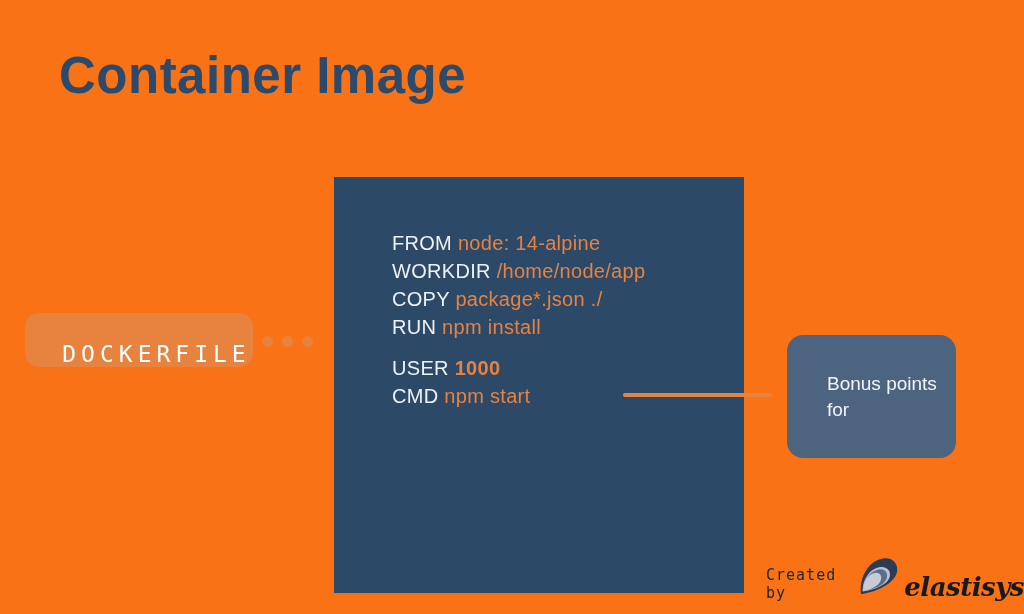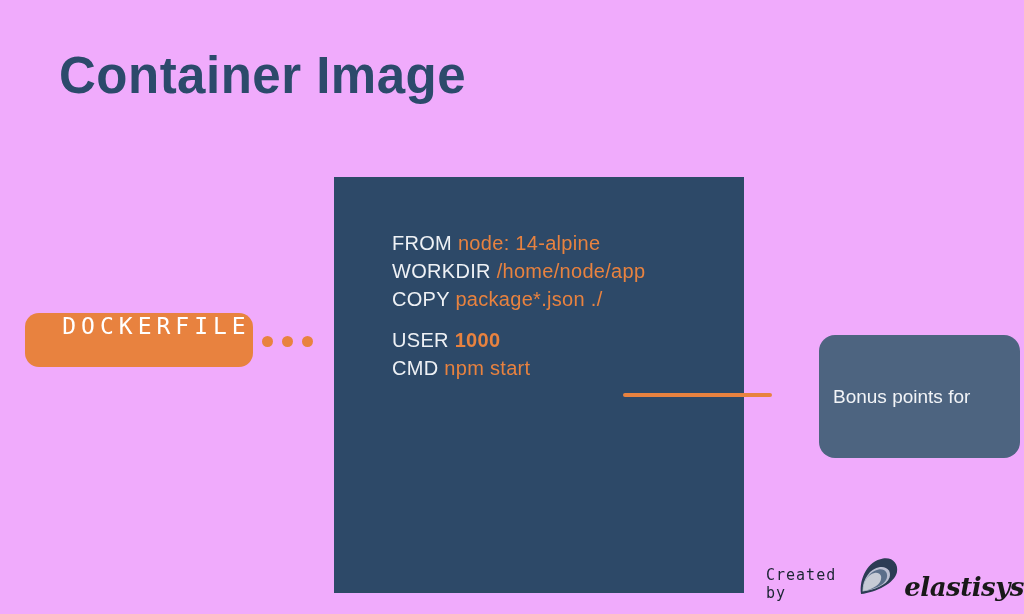--- a/index.html
+++ b/index.html
@@ -1,33 +1,33 @@
 <!DOCTYPE html>
 <html><head>
 <meta charset="utf-8">
 <style>
   * { margin:0; padding:0; box-sizing:border-box; }
   html,body { width:1024px; height:614px; }
   body { font-family:"Liberation Sans", sans-serif; }
 
   .canvas {
     position:relative; width:1024px; height:614px;
-    background:#f0abfc; overflow:hidden;
+    background:#f97316; overflow:hidden;
   }
 
   .title {
     position:absolute; left:59px; top:46px;
     font-size:51px; font-weight:800; letter-spacing:0.5px;
     color:#2c4a6b;
   }
 
   .pill {
     position:absolute; left:25px; top:313px; width:228px; height:54px;
     background:#e8823f; border-radius:14px;
-    display:flex; align-items:flex-start; justify-content:center;padding-left:30px;
+    display:flex; align-items:flex-end; justify-content:center;padding-left:30px;
   }
   .pill-label {
     font-family:"DejaVu Sans Mono", monospace;
     font-size:23px; letter-spacing:5px; text-indent:5px;
     color:#ffffff;
   }
 
   .dots {
     position:absolute; left:262px; top:336px;
     display:flex; gap:9px;
@@ -46,25 +46,24 @@
   .kw  { color:#eef1f5; }
   .arg { color:#e8823f; }
   .arg-bold { color:#e8823f; font-weight:700; }
 
   .connector {
     position:absolute; left:623px; top:393px; width:149px; height:4px;
     background:#e8823f; border-radius:2px;
   }
 
   .callout {
-    position:absolute; left:787px; top:335px; width:201px; height:123px;
+    position:absolute; left:787px; top:335px; width:169px; height:123px;
     background:#4d6480; border-radius:16px;
     display:flex; flex-direction:column; justify-content:center;
-    padding-left:14px;
-    margin-left:32px;
+    padding-left:40px;
   }
   .callout-line1 { color:#f2f4f7; font-size:19px; line-height:26px; }
   .callout-line2 { color:#e8823f; font-size:19px; line-height:26px; font-weight:700; }
 
   .footer {
     position:absolute; left:766px; top:552px; height:50px;
     display:flex; align-items:flex-end;
   }
   .credit {
     font-family:"DejaVu Sans Mono", monospace;
@@ -93,20 +92,21 @@
     <span class="dot"></span>
     <span class="dot"></span>
   </div>
 
   <div class="code-box">
     <div class="code">
       <div class="code-group1">
         <div class="code-line"><span class="kw">FROM </span><span class="arg">node: 14-alpine</span></div>
         <div class="code-line"><span class="kw">WORKDIR </span><span class="arg">/home/node/app</span></div>
         <div class="code-line"><span class="kw">COPY </span><span class="arg">package*.json ./</span></div>
+        <div class="code-line"><span class="kw">RUN </span><span class="arg">npm install</span></div>
       </div>
       <div class="code-group2">
         <div class="code-line"><span class="kw">USER </span><span class="arg-bold">1000</span></div>
         <div class="code-line"><span class="kw">CMD </span><span class="arg">npm start</span></div>
       </div>
     </div>
   </div>
 
   <div class="connector"></div>
 

